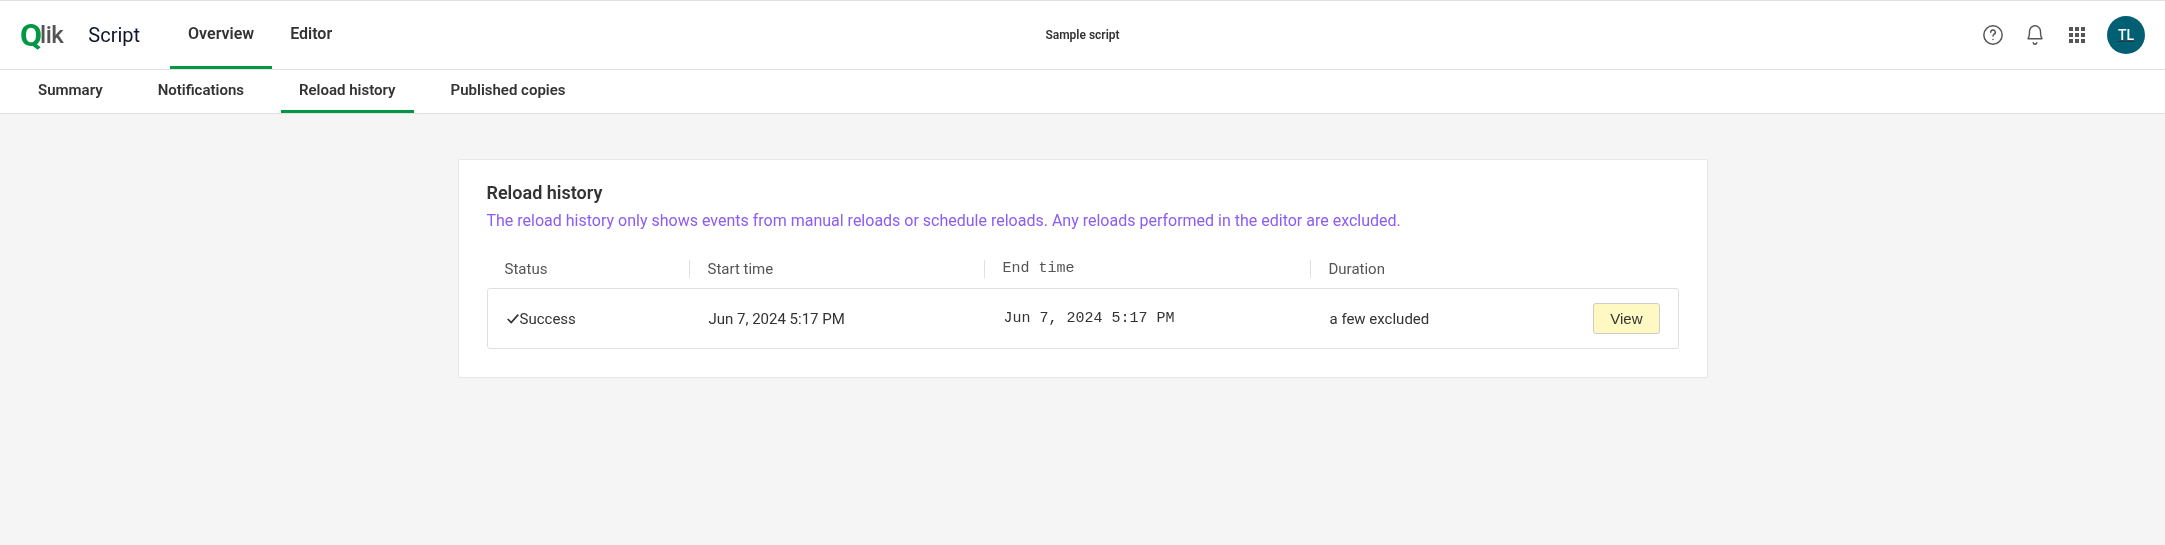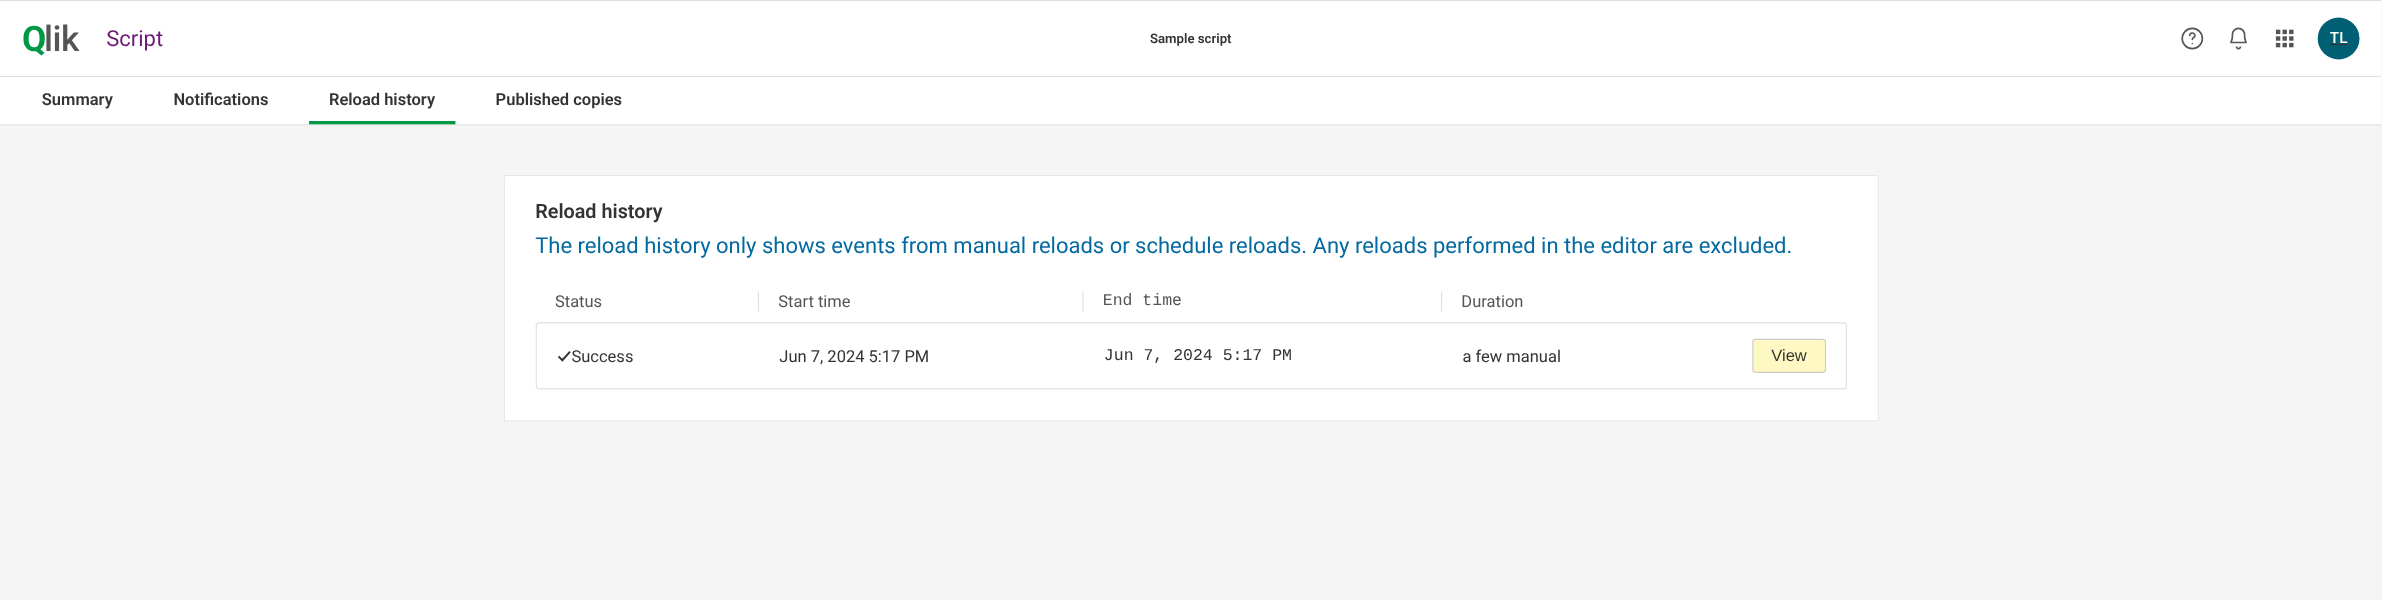--- a/index.html
+++ b/index.html
@@ -26,28 +26,28 @@
       font-weight: 500;
       color: #555;
     }
     .logo-q {
       font-size: 32px;
       font-weight: 700;
       color: #009845;
       margin-right: -2px;
     }
     .logo-text {
-      font-size: 32px;
+      font-size: 24px;
       font-weight: 500;
       color: #555;
       letter-spacing: -0.5px;
     }
     .app-type {
       font-size: 20px;
-      color: #701a75;
+      color: #0f172a;
       margin-left: 25px;
       font-weight: 400;
     }
     .primary-tabs {
       display: flex;
       margin-left: 30px;
       height: 100%;
     }
     .primary-tab {
       display: flex;
@@ -137,22 +137,22 @@
       border-radius: 2px;
       padding: 22px 28px 28px 28px;
     }
     .panel-title {
       font-size: 18px;
       font-weight: 600;
       color: #333;
       margin-bottom: 8px;
     }
     .panel-desc {
-      font-size: 20px;
-      color: #0369a1;
+      font-size: 16px;
+      color: #8b5cf6;
       margin-bottom: 20px;
     }
     .table-header {
       display: flex;
       padding: 10px 18px;
       font-size: 15px;
       color: #555;
     }
     .col-status { width: 185px; border-right: 1px solid #e0e0e0; }
     .col-start { width: 295px; padding-left: 18px; border-right: 1px solid #e0e0e0; }
@@ -201,20 +201,24 @@
 </head>
 <body>
 
 <div class="top-header">
   <div class="logo">
     <span class="logo-q">Q</span>
       <span class="logo-text">lik</span>
   </div>
   <div class="app-type">Script</div>
 
+  <div class="primary-tabs">
+    <div class="primary-tab active">Overview</div>
+    <div class="primary-tab">Editor</div>
+  </div>
 
   <div class="page-title">Sample script</div>
 
   <div class="header-right">
     <div class="icon-btn">
       <svg width="22" height="22" viewBox="0 0 24 24" fill="none" stroke="currentColor" stroke-width="1.6">
           <circle cx="12" cy="12" r="10"></circle>
           <path d="M9.5 9a2.5 2.5 0 1 1 3.5 2.3c-.8.4-1 .9-1 1.7" stroke-linecap="round"></path>
           <circle cx="12" cy="17" r="0.8" fill="currentColor" stroke="none"></circle>
         </svg>
@@ -264,19 +268,19 @@
 
     <div class="table-row">
       <div class="col-status status-cell">
         <svg class="check-icon" viewBox="0 0 16 16" fill="none" stroke="#333" stroke-width="2">
             <path d="M2 8 L6 12 L14 3"></path>
           </svg>
         <span>Success</span>
       </div>
       <div class="col-start">Jun 7, 2024 5:17 PM</div>
       <div class="col-end">Jun 7, 2024 5:17 PM</div>
-      <div class="col-duration">a few manual</div>
+      <div class="col-duration">a few excluded</div>
       <div class="col-action">
         <button class="view-btn">View</button>
       </div>
     </div>
   </div>
 </div>
 
 </body></html>

